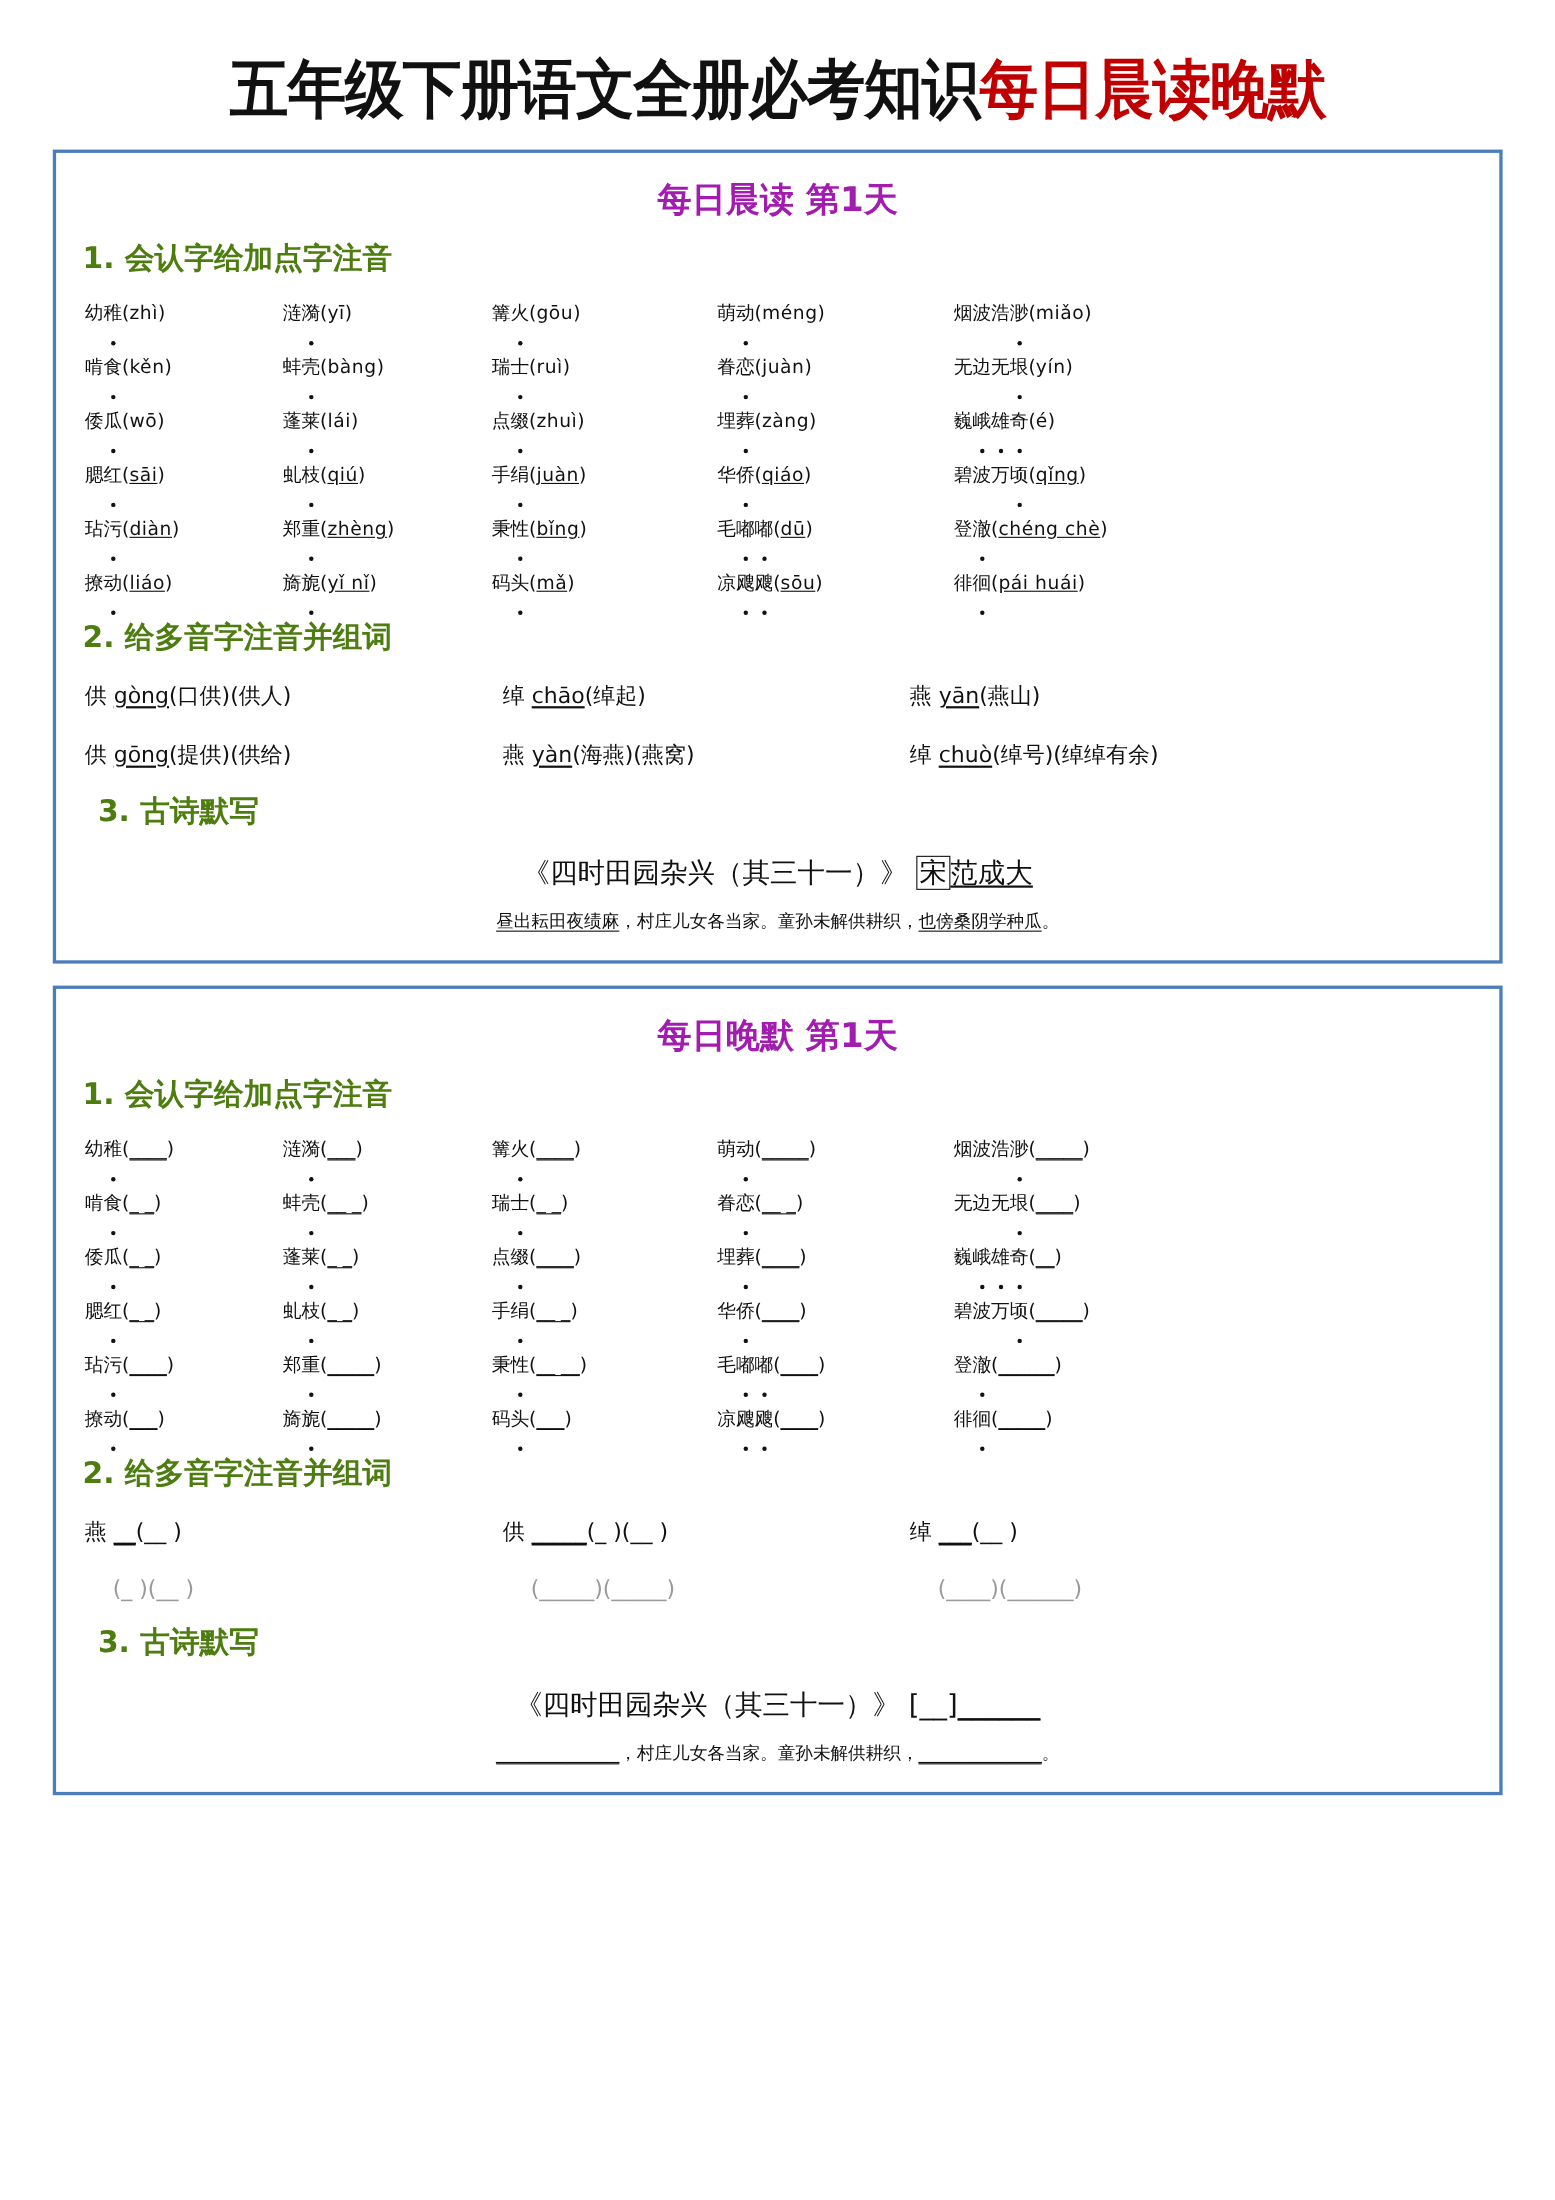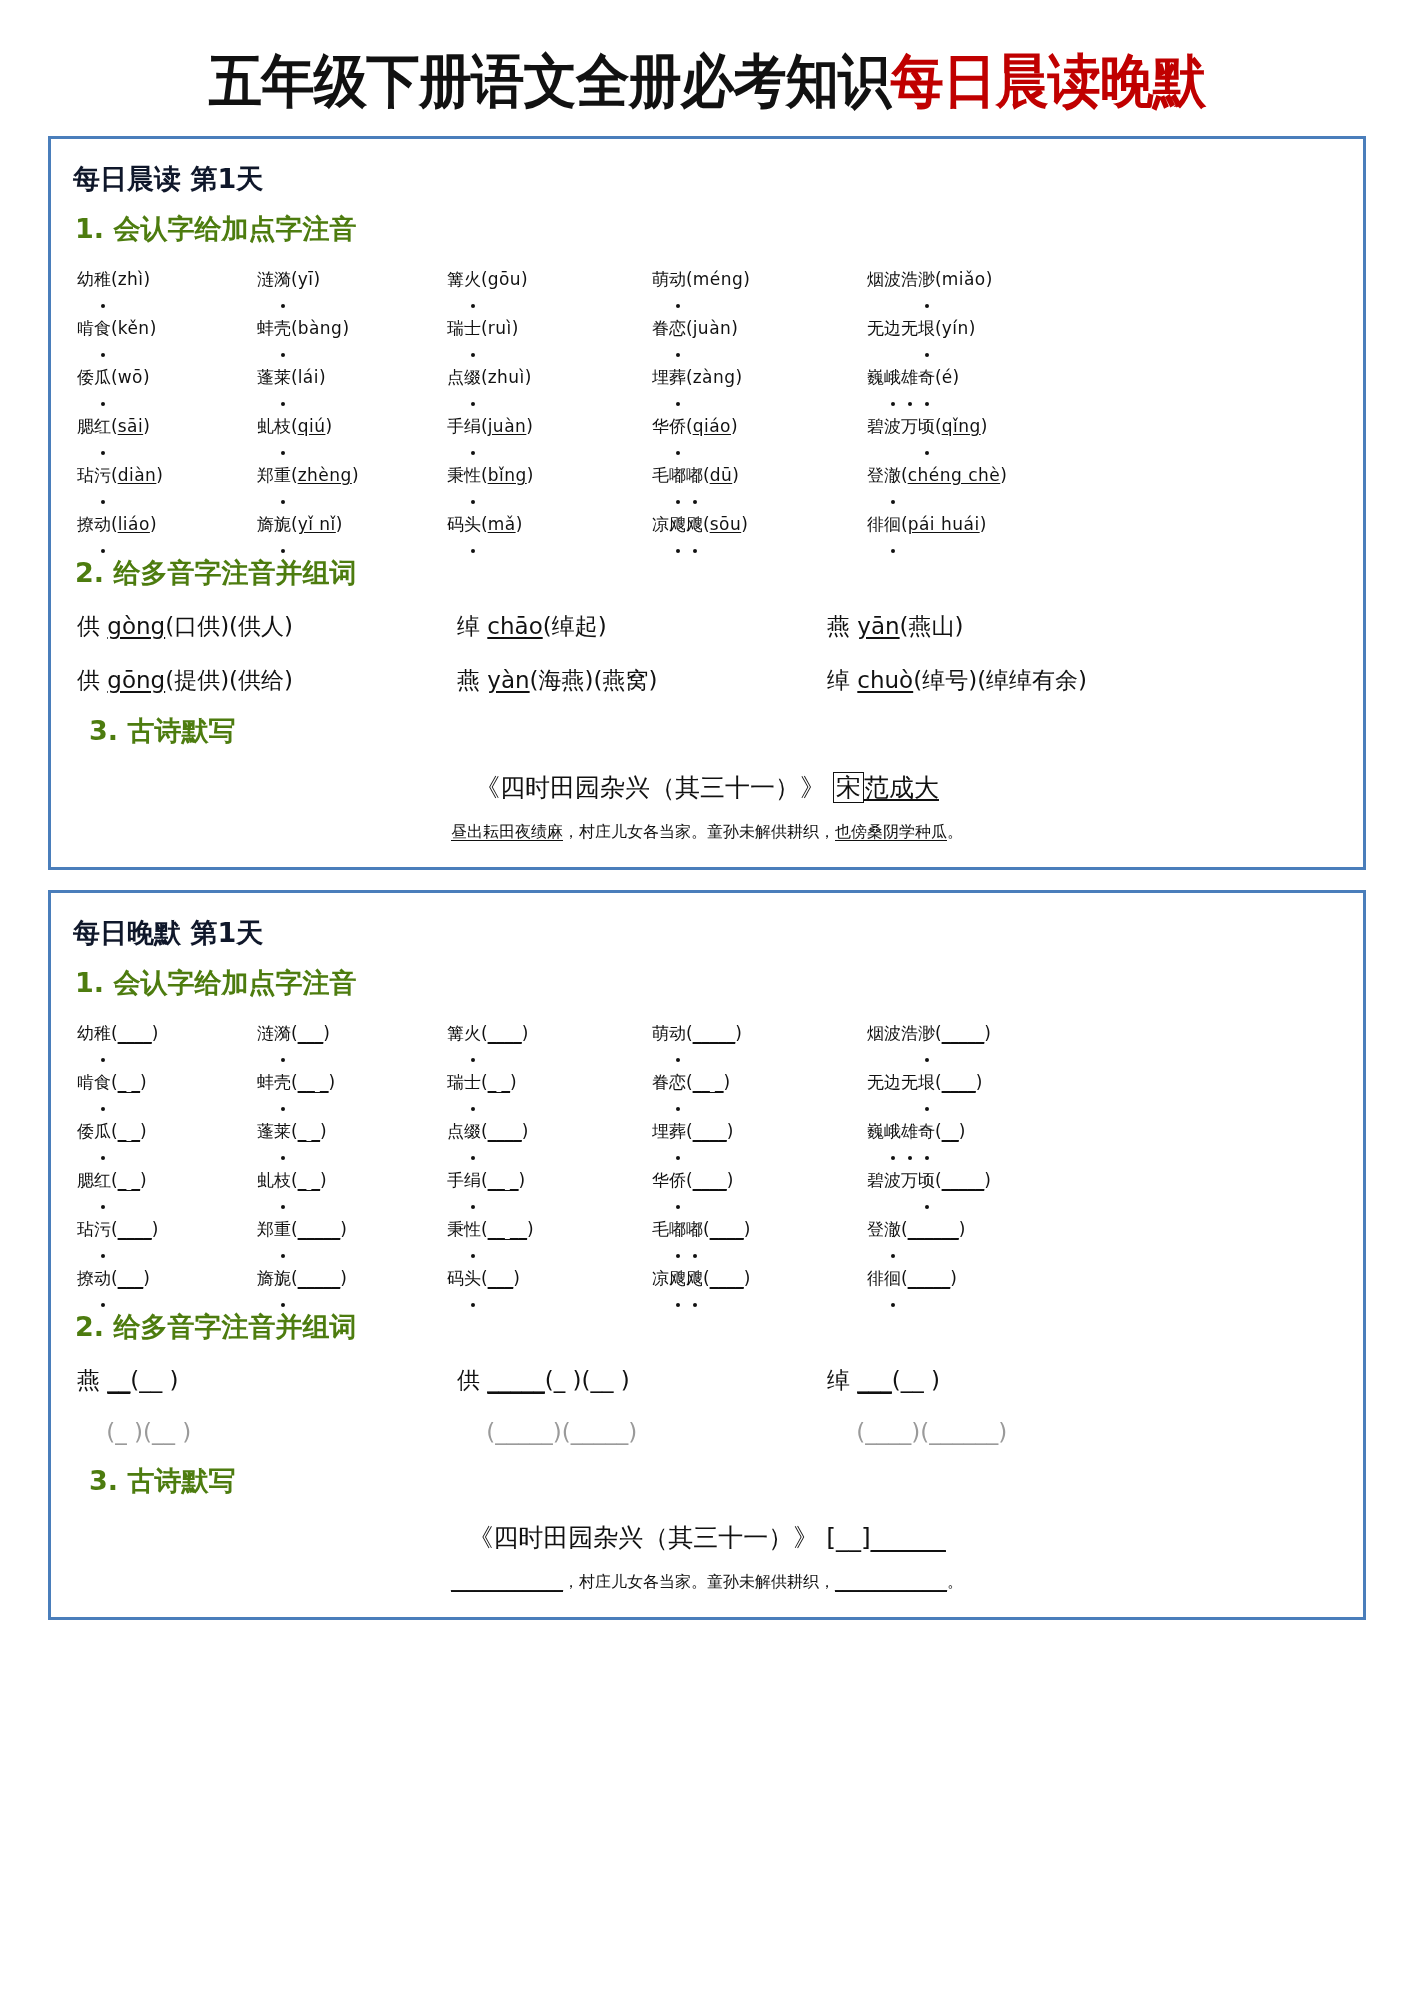--- a/index.html
+++ b/index.html
@@ -42,25 +42,26 @@
   
   .card {
     border: 3px solid #4a7ebb;
     box-sizing: border-box;
     margin-bottom: 20px;
     padding: 12px 22px 18px 22px;
     background: #ffffff;
     position: relative;
   }
   .card-title {
-    font-size: 27px;
+    text-align: center;
+    font-size: 31px;
     font-weight: bold;
     letter-spacing: 0px;
     margin: 10px 0 14px 0;
-    color: #0f172a;
+    color: #a21caf;
   }
 
   
   .sec-head {
     color: #4d7c0f;
     font-weight: bold;
     font-size: 27px;
     margin: 6px 0 8px 2px;
     letter-spacing: 0px;
   }
@@ -99,21 +100,21 @@
     border-radius: 50%;
   }
 
   
   .poly {
     display: grid;
     grid-template-columns: 380px 370px auto;
     margin-left: 4px;
   }
   .poly .pcell {
-    font-size: 23px;
+    font-size: 20px;
     line-height: 54px;
     white-space: nowrap;
   }
   .poly .pcell .u { text-decoration: underline; text-underline-offset: 3px; }
   .poly.blankrow .pcell { line-height: 50px; }
 
   
   .poem-title {
     text-align: center;
     font-size: 25px;

